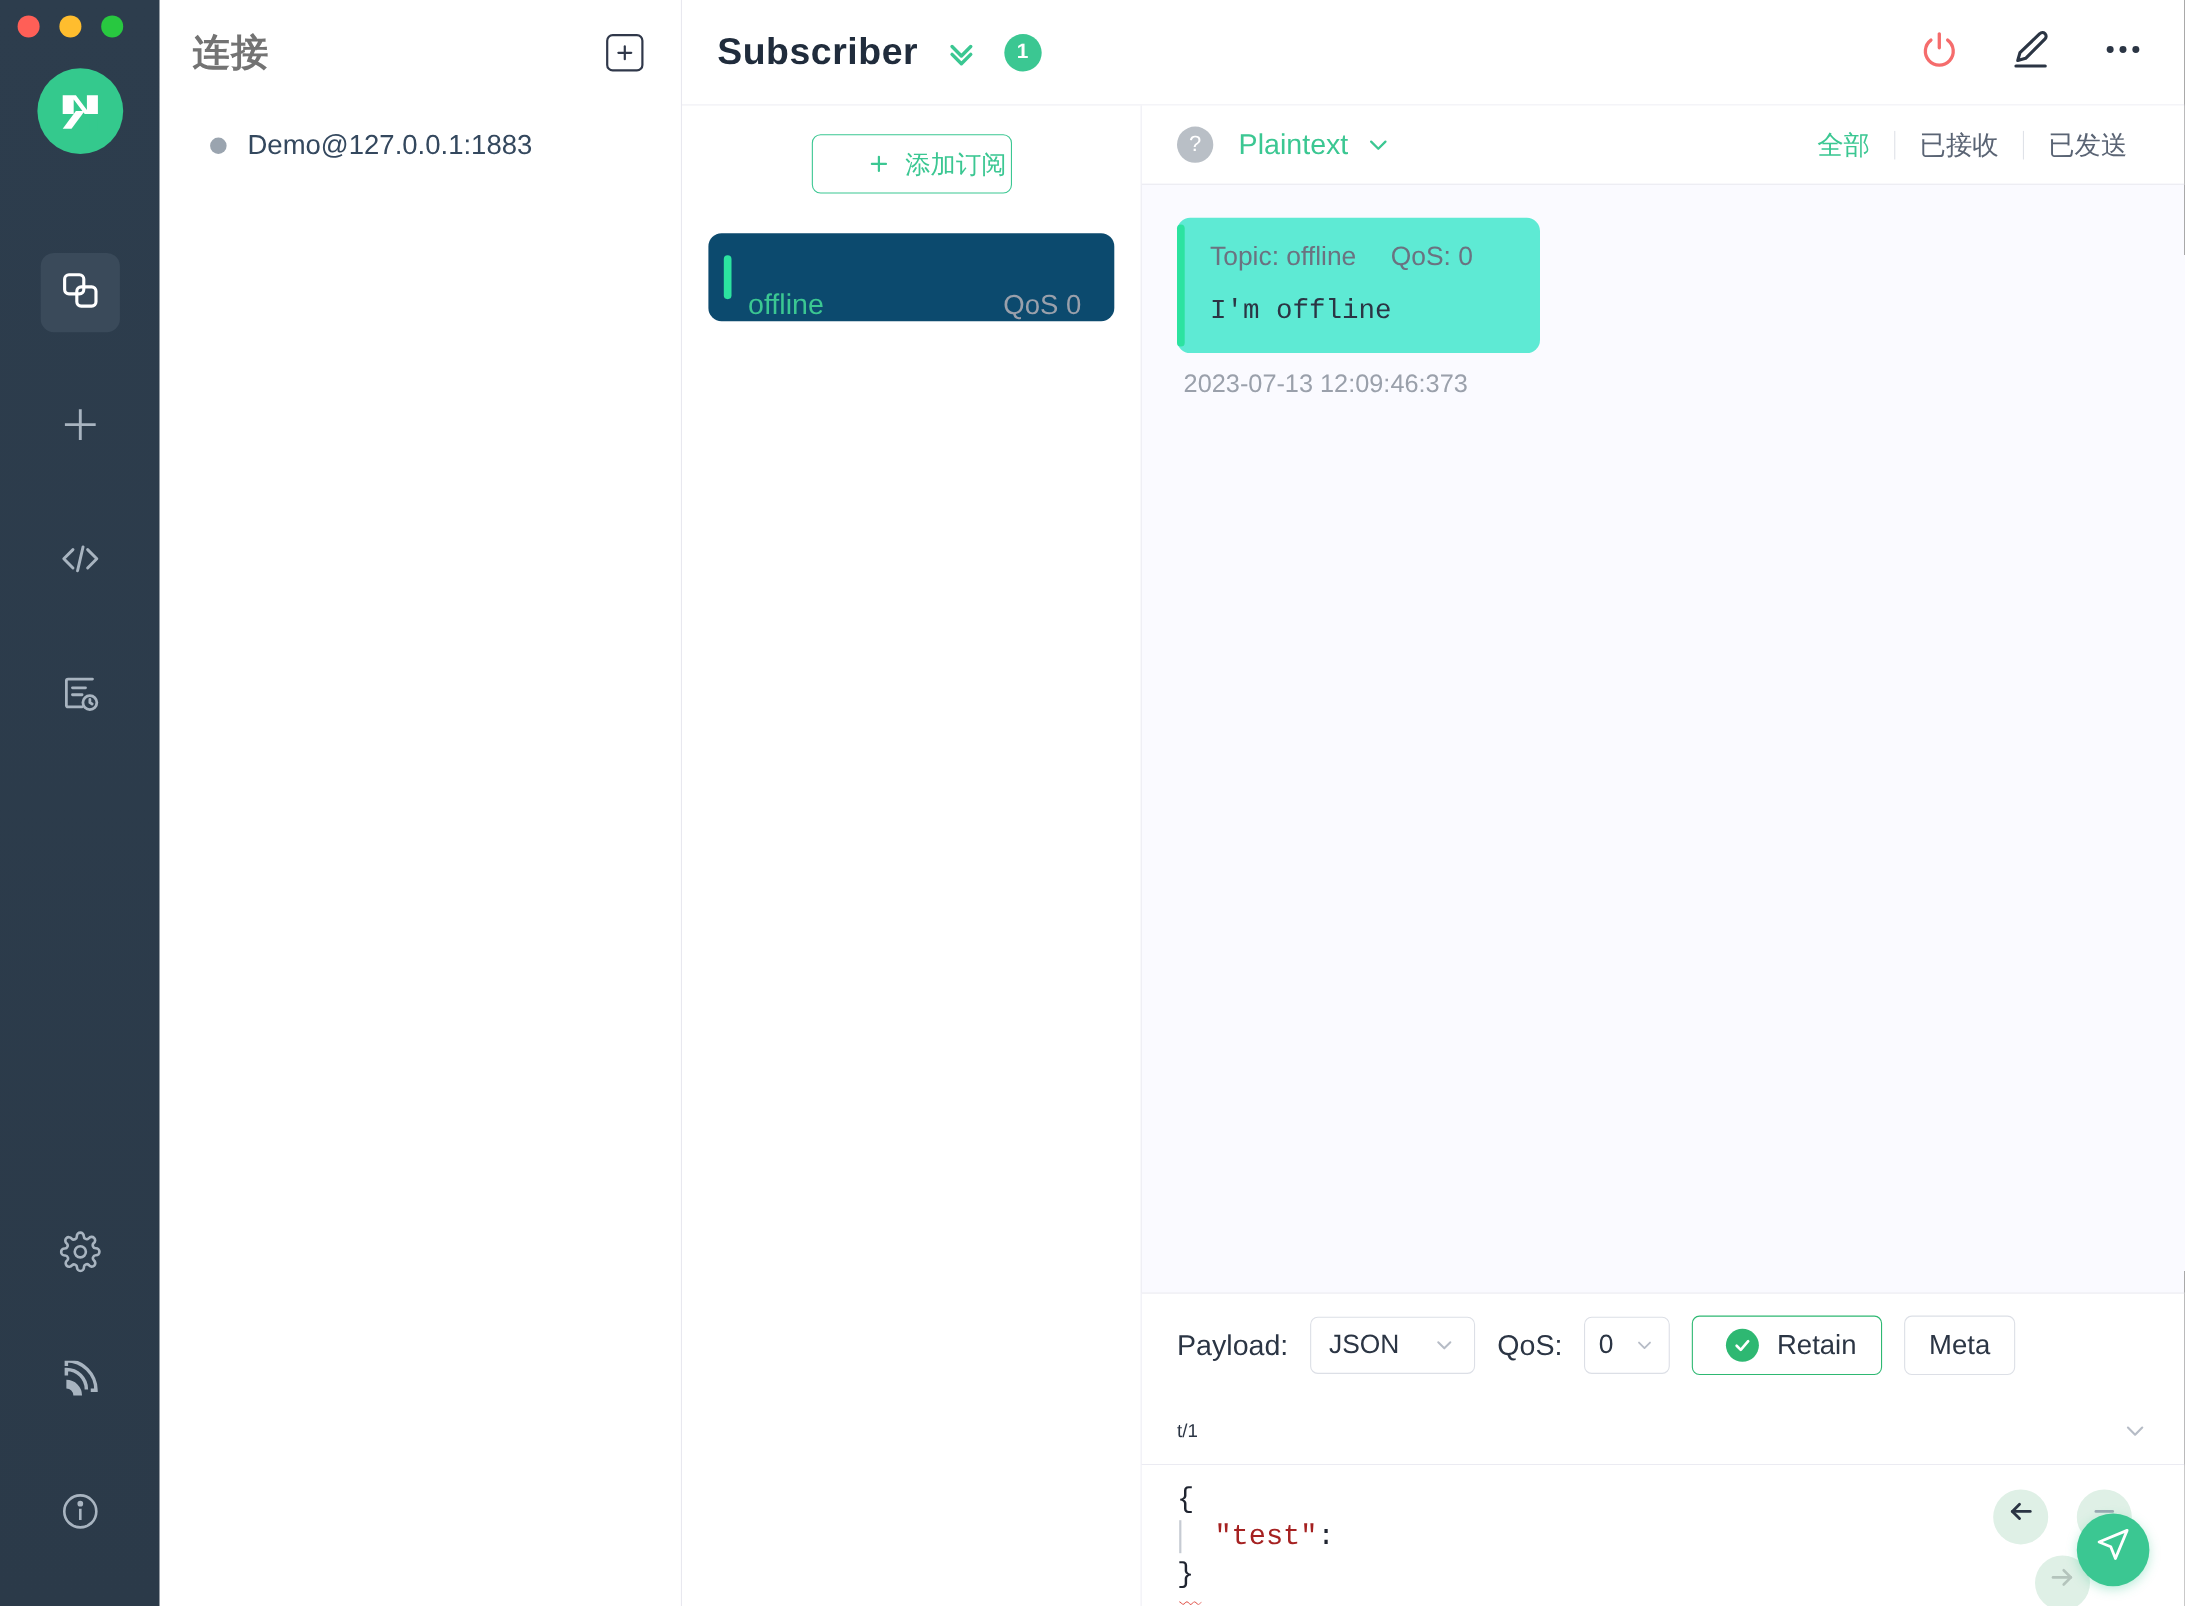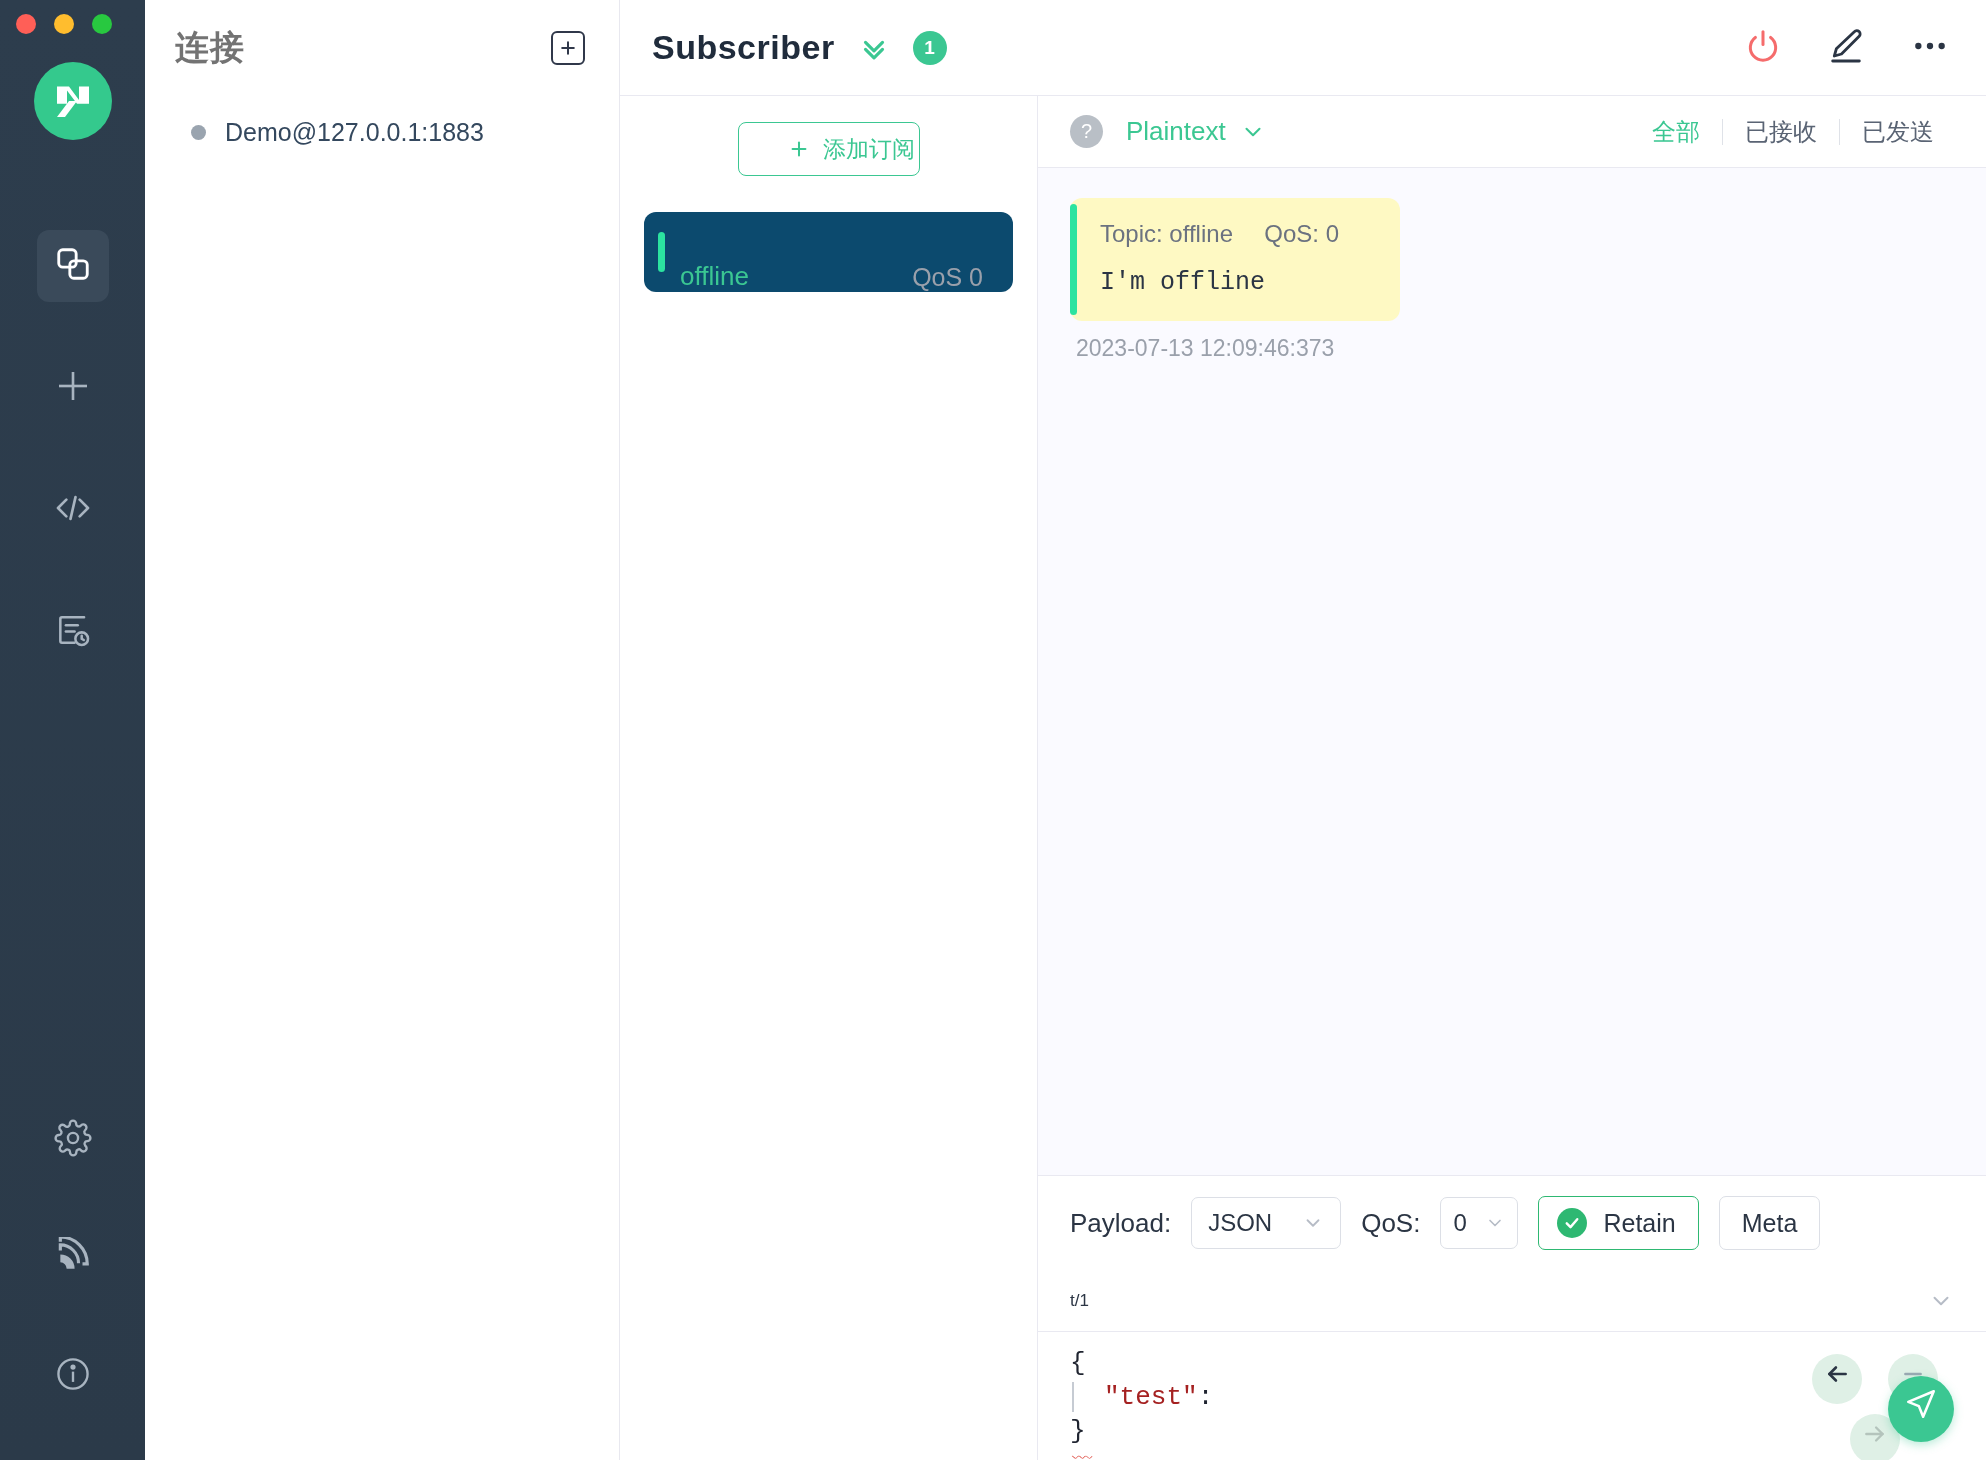--- a/index.html
+++ b/index.html
@@ -163,21 +163,21 @@
   .format-sel { color: #3bc792; font-size: 26px; display: flex; align-items: center; gap: 14px; }
   .filters { margin-left: auto; display: flex; align-items: center; font-size: 24px; color: #5a6474; }
   .filters .f { padding: 0 22px; }
   .filters .f.active { color: #3bc792; }
   .filters .sep { width: 1px; height: 26px; background: #dfe2e8; }
 
   .msgs-scroll { flex: 1; overflow: hidden; padding: 30px 32px 0 32px; }
   .msg { max-width: 330px; }
   .msg-bubble {
     position: relative;
-    background: #fef9c3; border-radius: 12px;
+    background: #5eead4; border-radius: 12px;
     padding: 22px 26px 24px 30px;
   }
   .msg-bar { position: absolute; left: 0; top: 6px; bottom: 6px; width: 7px; border-radius: 4px; background: #2ce3a0; }
   .msg-meta { font-size: 24px; color: #6b7280; margin-bottom: 20px; white-space: nowrap; }
   .msg-meta .gap { display: inline-block; width: 18px; }
   .msg-payload { font-family: "Liberation Mono", monospace; font-size: 25px; color: #2b3544; }
   .msg-time { font-size: 23px; color: #9aa0ab; margin-top: 14px; padding-left: 6px; white-space: nowrap; }
 
   
   .pub { background: #ffffff; border-top: 1px solid #e9e9f1; }
@@ -193,21 +193,21 @@
     gap: 14px;
   }
   .select.payload { width: 150px; }
   .select.qos { width: 78px; padding: 0 12px; }
   .sel-caret { color: #b6bcc6; display: flex; }
   .chip {
     height: 54px; border: 1px solid #dcdfe6; border-radius: 7px;
     display: flex; align-items: center; justify-content: center;
     padding: 0 22px; font-size: 25px; color: #2b3544; background: #fff; gap: 16px;
   }
-  .chip.retain { border-color: #2eb872; padding-left: 18px; }
+  .chip.retain { border-color: #2eb872; padding-left: 30px; }
   .check {
     width: 30px; height: 30px; border-radius: 50%; background: #2eb872;
     display: flex; align-items: center; justify-content: center; color: #fff;
   }
   .topic-row {
     height: 62px; display: flex; align-items: center;
     padding: 0 32px; border-bottom: 1px solid #e9e9f1;
   }
   .topic-val { font-size: 17px; color: #2b3544; }
   .topic-caret { margin-left: auto; color: #b6bcc6; display: flex; }

